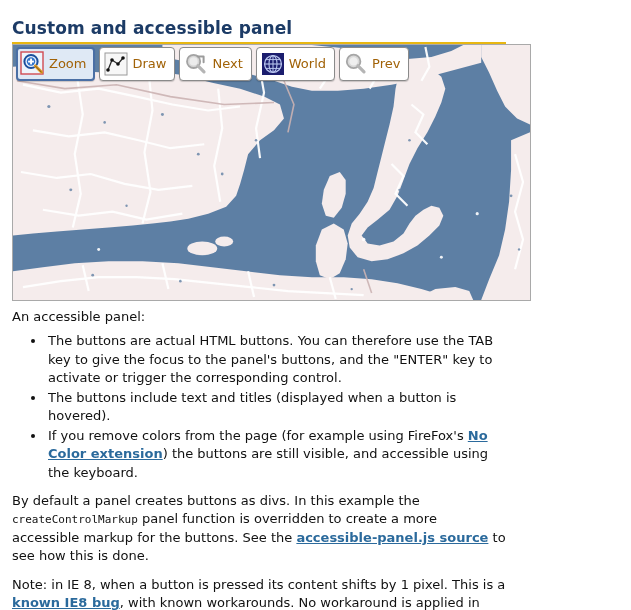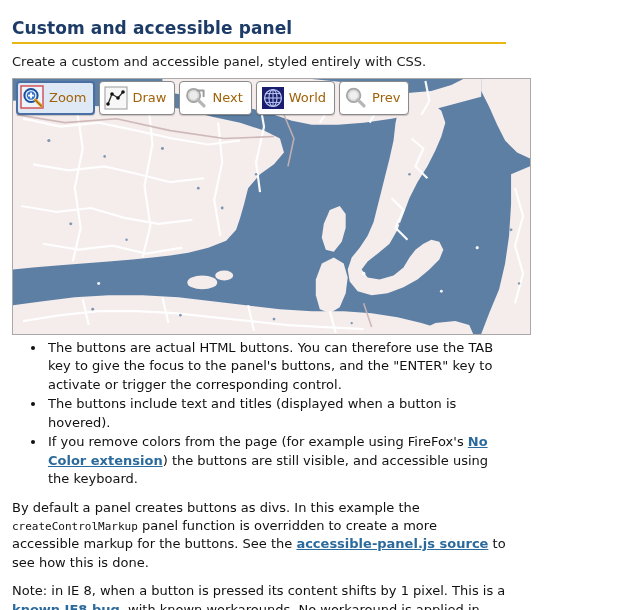--- a/index.html
+++ b/index.html
@@ -120,21 +120,20 @@
     font-weight: bold;
   }
 </style>
 </head>
 <body>
 
 <div class="page">
 
   <h1 class="page-title">Custom and accessible panel</h1>
 
-  <p class="intro">Create a custom and accessible panel, styled entirely with CSS.</p>
 
   <div class="map-wrap">
 
     <div class="map-canvas">
       <svg viewBox="0 0 519 257" preserveAspectRatio="none" aria-hidden="true">
         <rect x="0" y="0" width="519" height="257" fill="#5d7fa4"></rect>
 
         <path fill="#f5ecec" d="M0,22 L28,20 L60,26 L95,28 L130,25 L168,30 L200,38 L228,44
           L252,52 L268,60 L272,74 L262,86 L248,96 L236,110 L232,126 L228,140 L224,152
           L214,163 L196,170 L176,175 L158,178 L140,180 L120,182 L96,184 L70,186 L44,188
@@ -293,20 +292,21 @@
             <circle cx="10.6" cy="10.4" r="4.2" fill="#efefef"></circle>
             <line x1="15" y1="14.8" x2="21" y2="20.8" stroke="#b5b5b5" stroke-width="3.2" stroke-linecap="round"></line>
           </svg>
         </span>
         <span class="lbl">Prev</span>
       </button>
 
     </div>
   </div>
 
+  <p class="lead">An accessible panel:</p>
 
   <ul class="features">
     <li>
       <span>The buttons are actual HTML buttons. You can therefore use the TAB key to give the focus to the panel's buttons, and the "ENTER" key to activate or trigger the corresponding control.</span>
     </li>
     <li>
       <span>The buttons include text and titles (displayed when a button is hovered).</span>
     </li>
     <li>
       <span>If you remove colors from the page (for example using FireFox's </span><a class="lnk" href="#">No Color extension</a><span>) the buttons are still visible, and accessible using the keyboard.</span>

